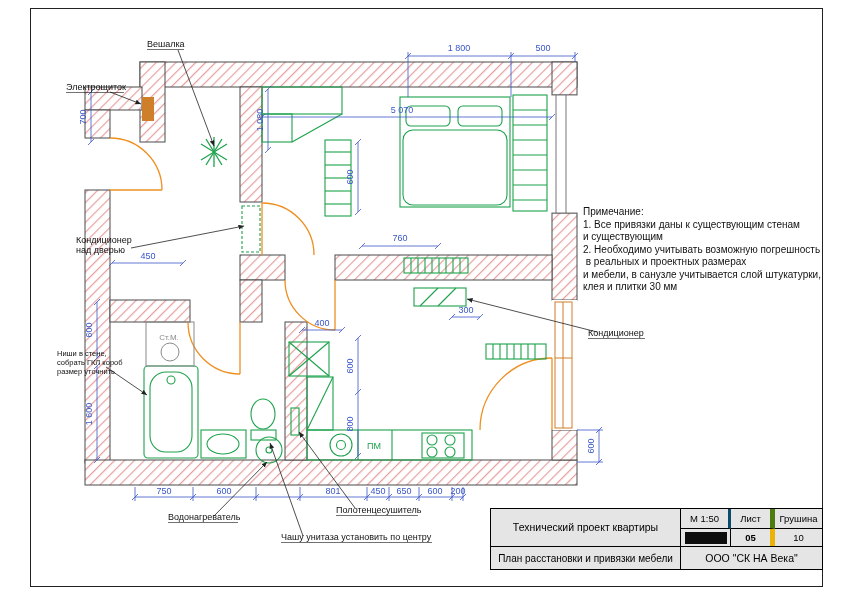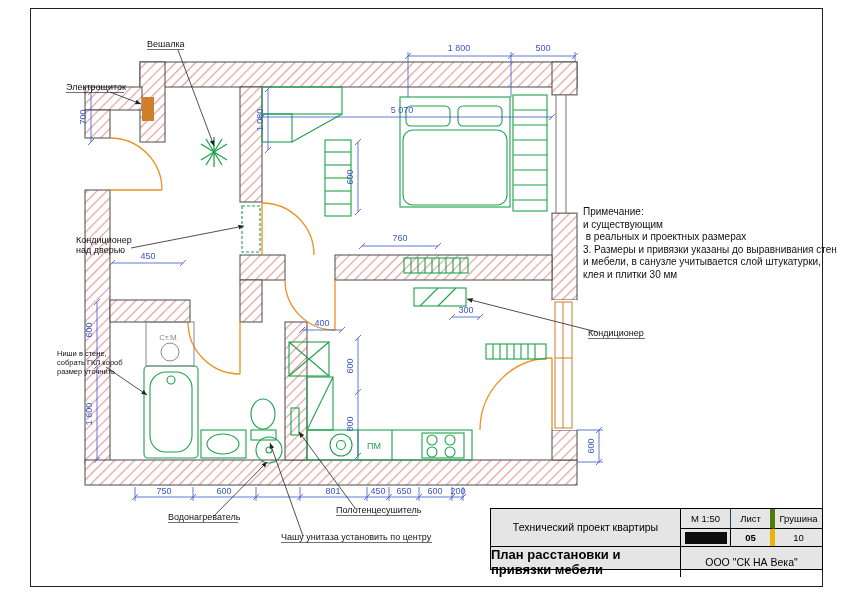--- a/index.html
+++ b/index.html
@@ -17,27 +17,27 @@
          line-height:12.5px;color:#111;}
   .notes div{white-space:pre;}
 
   .tb{position:absolute;left:490px;top:508px;width:333px;height:62px;
       border:1px solid #000;display:grid;box-sizing:border-box;
       grid-template-columns:190px 50px 44px 1fr;grid-template-rows:20px 17px 1fr;
       font-size:9.5px;color:#000;background:#e5e5e5;}
   .tb>div{display:flex;align-items:center;justify-content:center;box-sizing:border-box;}
   .tb .c-project{grid-area:1/1/3/2;border-right:1px solid #000;flex-direction:column;
                  justify-content:center;line-height:13px;}
-  .tb .c-scale{grid-area:1/2/2/3;border-right:1px solid #0c4a6e;border-bottom:1px solid #000;}
+  .tb .c-scale{grid-area:1/2/2/3;border-right:3px solid #0c4a6e;border-bottom:1px solid #000;}
   .tb .c-sheetlbl{grid-area:1/3/2/4;border-right:5px solid #4d7c0f;border-bottom:1px solid #000;}
   .tb .c-sheetslbl{grid-area:1/4/2/5;border-bottom:1px solid #000;}
   .tb .c-scalered{grid-area:2/2/3/3;border-right:1px solid #000;}
   .tb .c-sheetno{grid-area:2/3/3/4;border-right:5px solid #eab308;font-weight:bold;}
   .tb .c-sheetstot{grid-area:2/4/3/5;}
-  .tb .c-title{grid-area:3/1/4/2;border-top:1px solid #000;border-right:1px solid #000;font-size:13px;font-weight:bold;}
+  .tb .c-title{grid-area:3/1/4/2;border-top:1px solid #000;border-right:1px solid #000;font-size:10px;}
   .tb .c-company{grid-area:3/2/4/5;border-top:1px solid #000;font-size:10.5px;}
   .p1{font-size:10.5px;}
   .p2{font-size:9.5px;white-space:nowrap;display:flex;align-items:center;}
   .redact{display:inline-block;background:#0d0d0d;}
   .redact.addr{width:56px;height:11px;margin-left:4px;}
   .redact.scale{width:42px;height:12px;}
 </style>
 </head>
 <body>
 
@@ -376,23 +376,24 @@
     <line x1="336" y1="515.5" x2="418" y2="515.5" stroke="#111" stroke-width="0.6"></line>
     <text class="lbl" x="281" y="540">Чашу унитаза установить по центру</text>
     <line x1="281" y1="542.5" x2="432" y2="542.5" stroke="#111" stroke-width="0.6"></line>
     <text class="lbl" x="588" y="336">Кондиционер</text>
     <line x1="588" y1="338.5" x2="645" y2="338.5" stroke="#111" stroke-width="0.6"></line>
   </g>
 </svg>
 
 <div class="notes">
   <div>Примечание:</div>
+  <div>1. Все привязки даны к существующим стенам</div>
   <div>и существующим</div>
+  <div>2. Необходимо учитывать возможную погрешность</div>
   <div> в реальных и проектных размерах</div>
-  <div>3. Размеры и привязки указаны до выравнивания стен</div>
   <div>и мебели, в санузле учитывается слой штукатурки,</div>
   <div>клея и плитки 30 мм</div>
 </div>
 
 <div class="tb">
   <div class="c-project">
     <div class="p1">Технический проект квартиры</div>
   </div>
   <div class="c-scale">М 1:50</div>
   <div class="c-sheetlbl">Лист</div>

